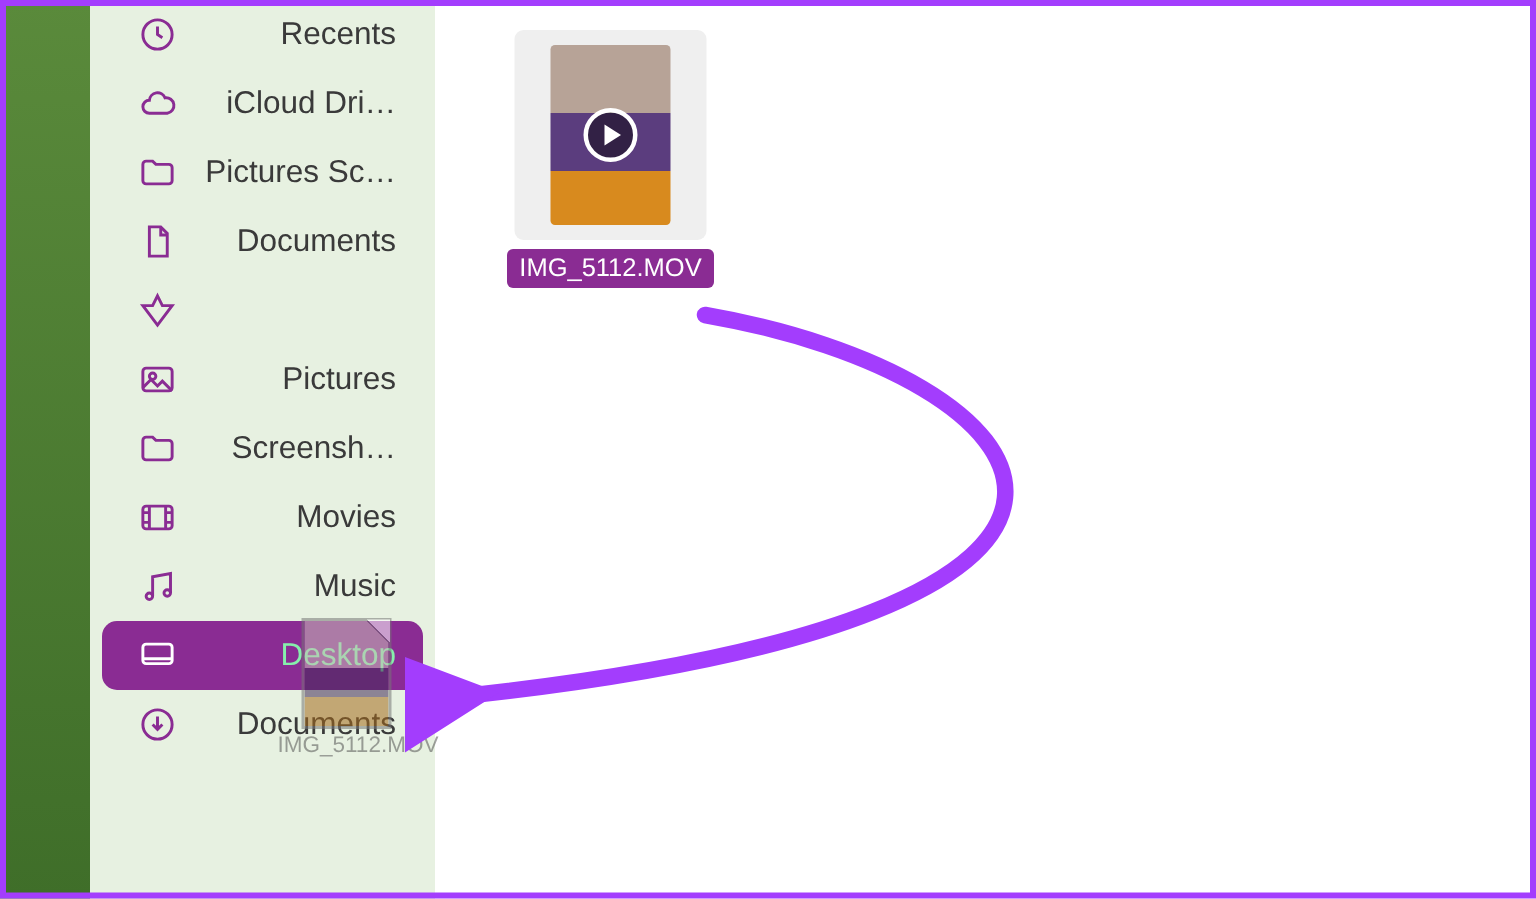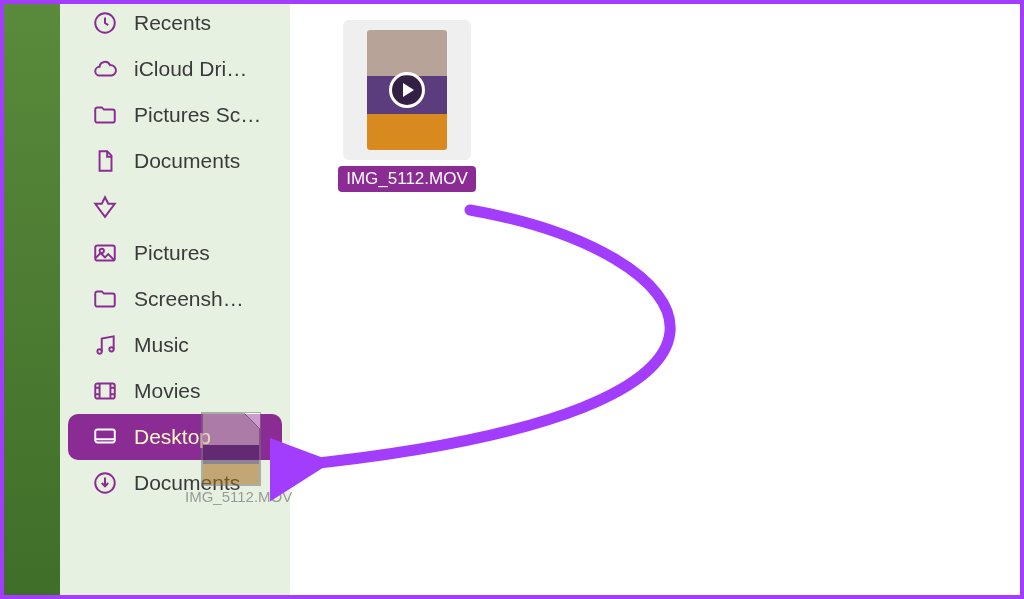--- a/index.html
+++ b/index.html
@@ -33,25 +33,26 @@
   .sidebar li {
     display:flex; align-items:center;
     gap:16px;
     padding:10px 18px 10px 24px;
     font-size:21px;
     color:#3a3a3a;
     white-space:nowrap; overflow:hidden; text-overflow:ellipsis;
     cursor:default;
     border-radius:10px;
     margin:0 8px;
+    justify-content:space-between;
   }
   .sidebar li .lbl { overflow:hidden; text-overflow:ellipsis; }
   .sidebar li.selected {
     background:#8a2c93;
-    color:#fef9c3;
+    color:#86efac;
   }
   .sidebar li.selected .ic svg { stroke:#fff; fill:none;}
   .ic { width:26px; height:26px; flex:0 0 26px; display:flex; align-items:center; justify-content:center;}
   .ic svg { width:26px; height:26px; stroke:#8a2c93; fill:none; stroke-width:1.8; }
 
   .content {
     position:absolute; left:290px; right:0; top:0; bottom:0;
     background:#fff;
   }
 
@@ -188,35 +189,35 @@
       <span class="ic">
         <svg viewBox="0 0 24 24">
             <path d="M3 7a2 2 0 0 1 2-2h4l2 2h8a2 2 0 0 1 2 2v8a2 2 0 0 1-2 2H5a2 2 0 0 1-2-2V7z"></path>
           </svg>
       </span>
       <span class="lbl">Screensh…</span>
     </li>
     <li>
       <span class="ic">
         <svg viewBox="0 0 24 24">
+            <rect x="3" y="5" width="18" height="14" rx="2"></rect>
+            <path d="M7 5v14M17 5v14M3 9h4M3 15h4M17 9h4M17 15h4"></path>
+          </svg>
+      </span>
+      <span class="lbl">Movies</span>
+    </li>
+    <li>
+      <span class="ic">
+        <svg viewBox="0 0 24 24">
             <path d="M9 18V6l11-2v12"></path>
             <circle cx="7" cy="18" r="2"></circle>
             <circle cx="18" cy="16" r="2"></circle>
           </svg>
       </span>
       <span class="lbl">Music</span>
-    </li>
-    <li>
-      <span class="ic">
-        <svg viewBox="0 0 24 24">
-            <rect x="3" y="5" width="18" height="14" rx="2"></rect>
-            <path d="M7 5v14M17 5v14M3 9h4M3 15h4M17 9h4M17 15h4"></path>
-          </svg>
-      </span>
-      <span class="lbl">Movies</span>
     </li>
     <li class="selected">
       <span class="ic">
         <svg viewBox="0 0 24 24">
             <rect x="3" y="5" width="18" height="12" rx="2"></rect>
             <path d="M3 14h18"></path>
           </svg>
       </span>
       <span class="lbl">Desktop</span>
     </li>

